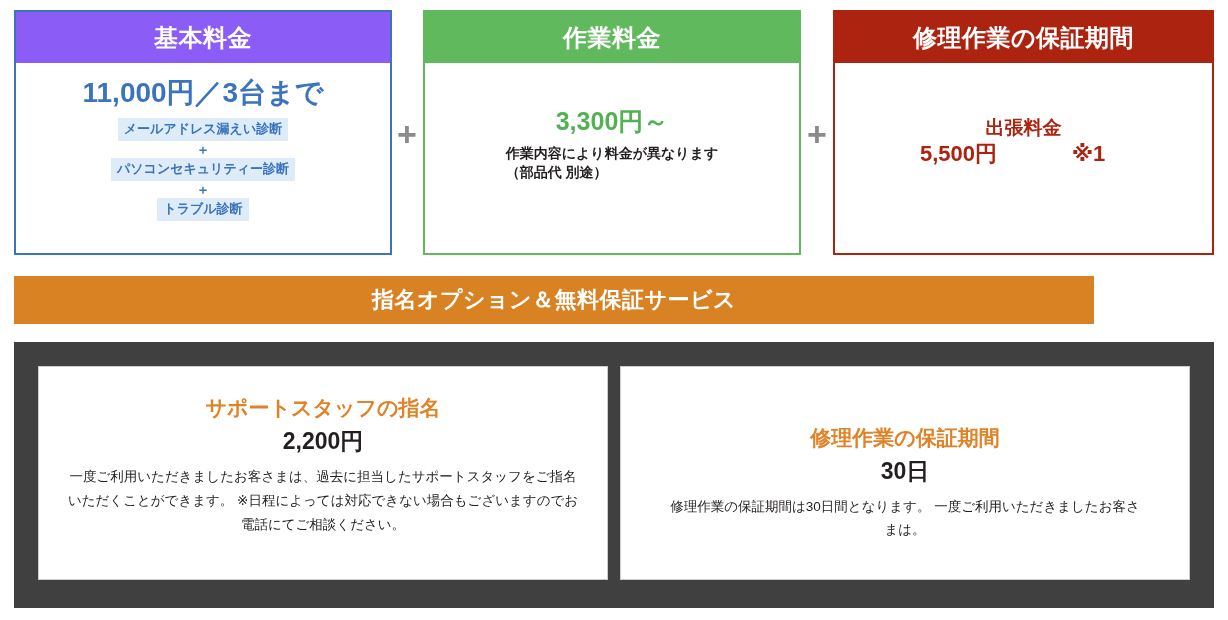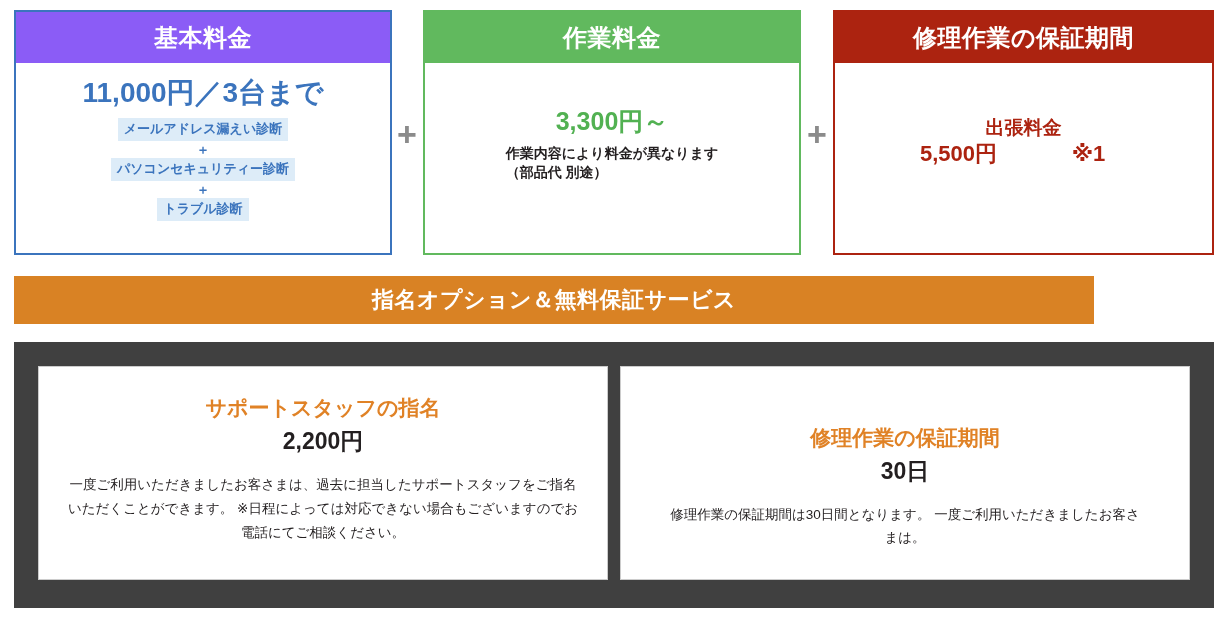--- a/index.html
+++ b/index.html
@@ -196,21 +196,21 @@
     line-height: 28px;
   }
   .opt-amount {
     color: #231f20;
     font-size: 23px;
     font-weight: bold;
     line-height: 30px;
     margin-top: 4px;
   }
   .opt-desc {
-    margin-top: 17px;
+    margin-top: 9px;
     color: #231f20;
     font-size: 13.5px;
     line-height: 24px;
     text-align: center;
     width: 520px;
   }
   .opt-card.right .opt-desc { width: 470px; line-height: 23px; }
 </style>
 </head>
 <body>

